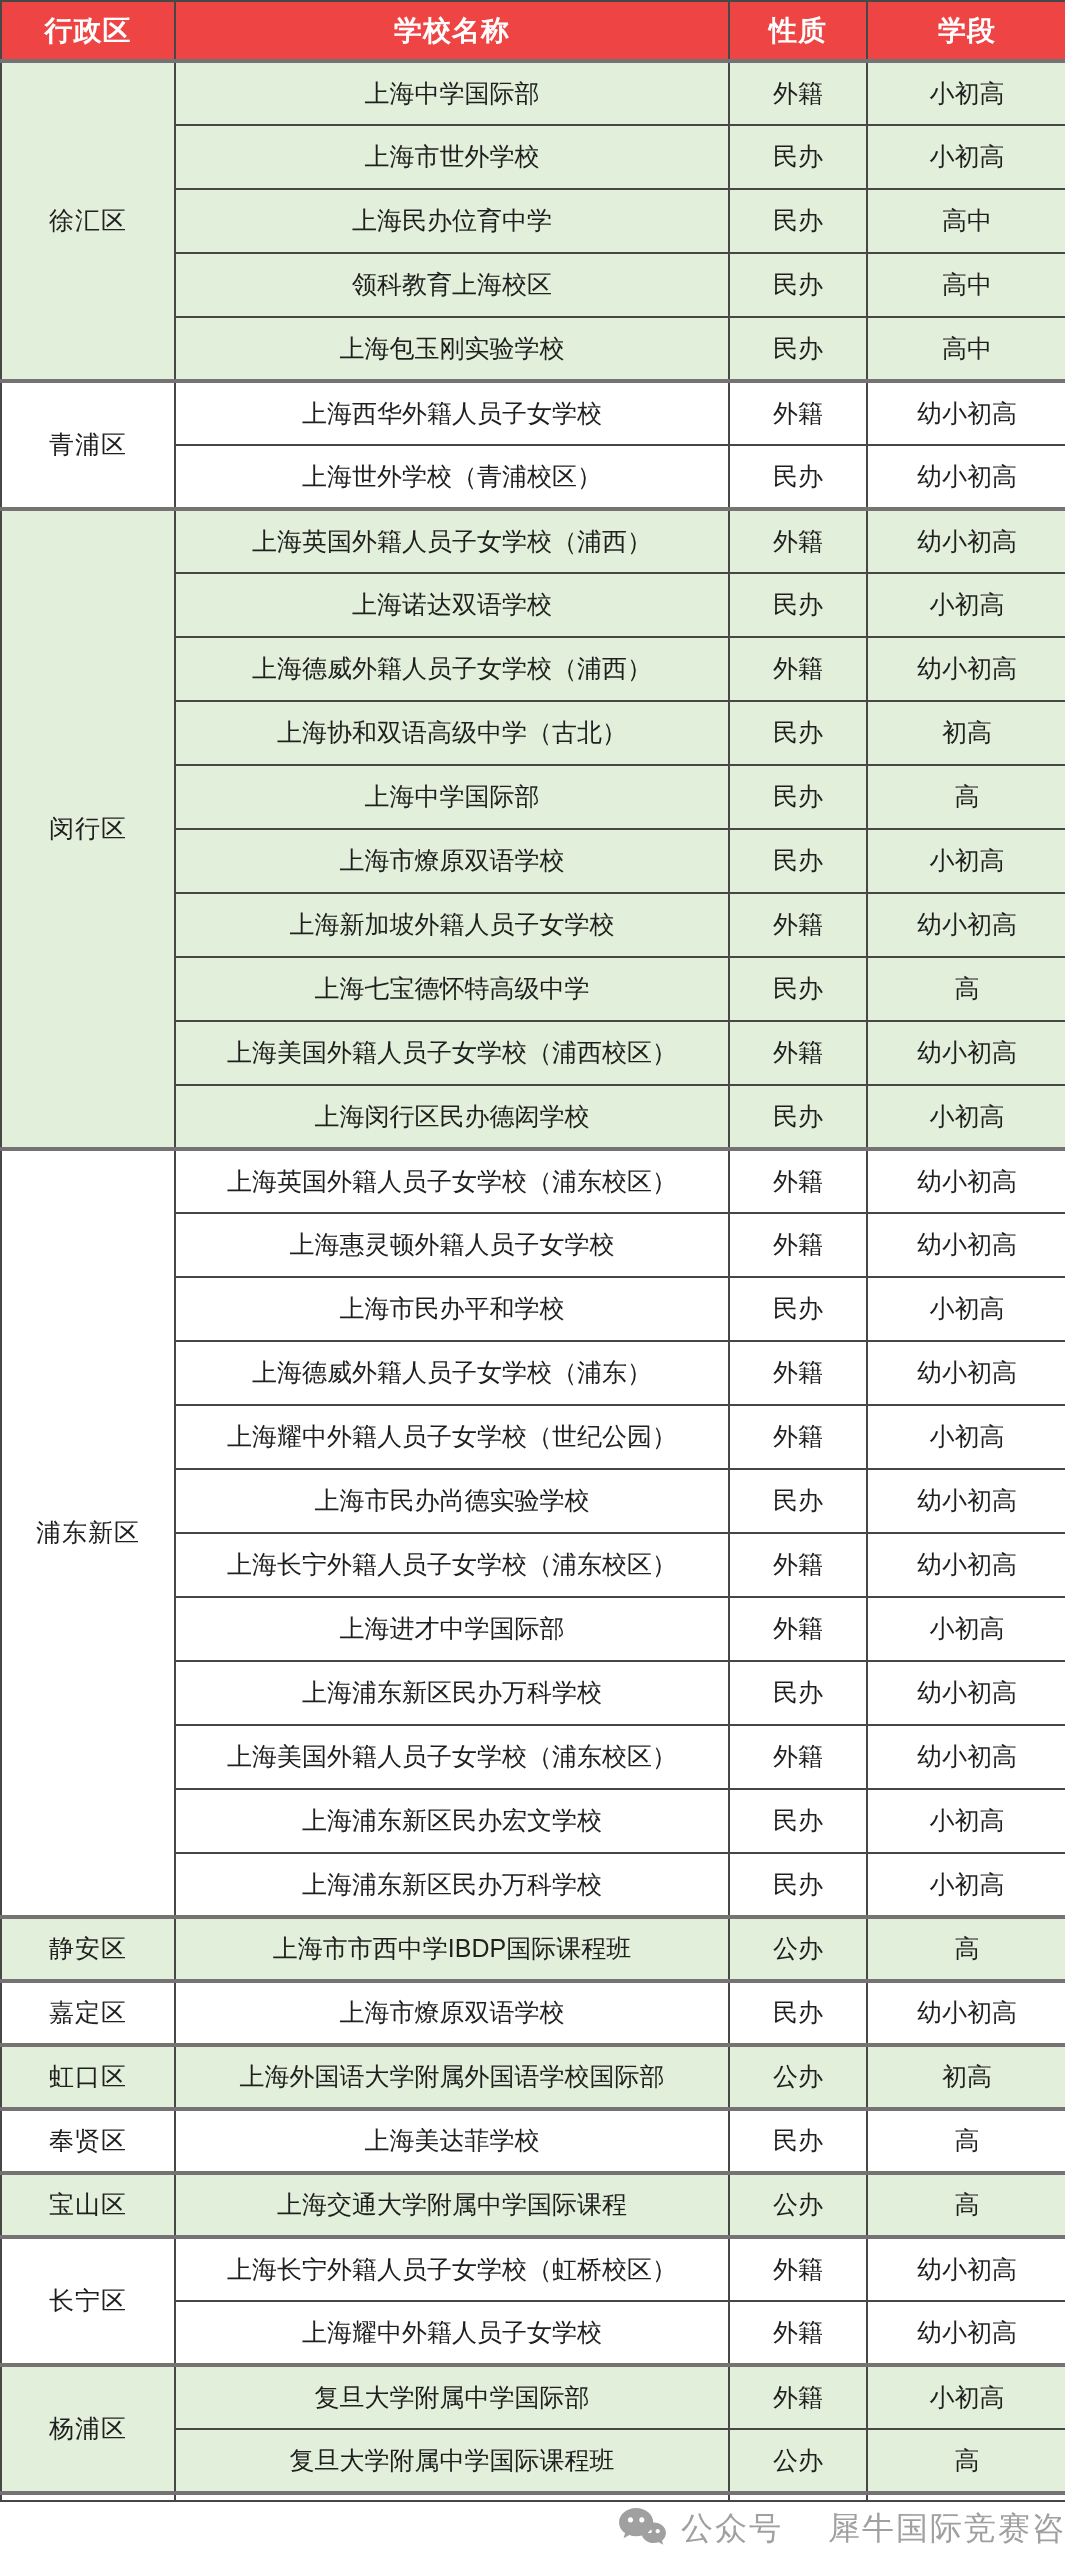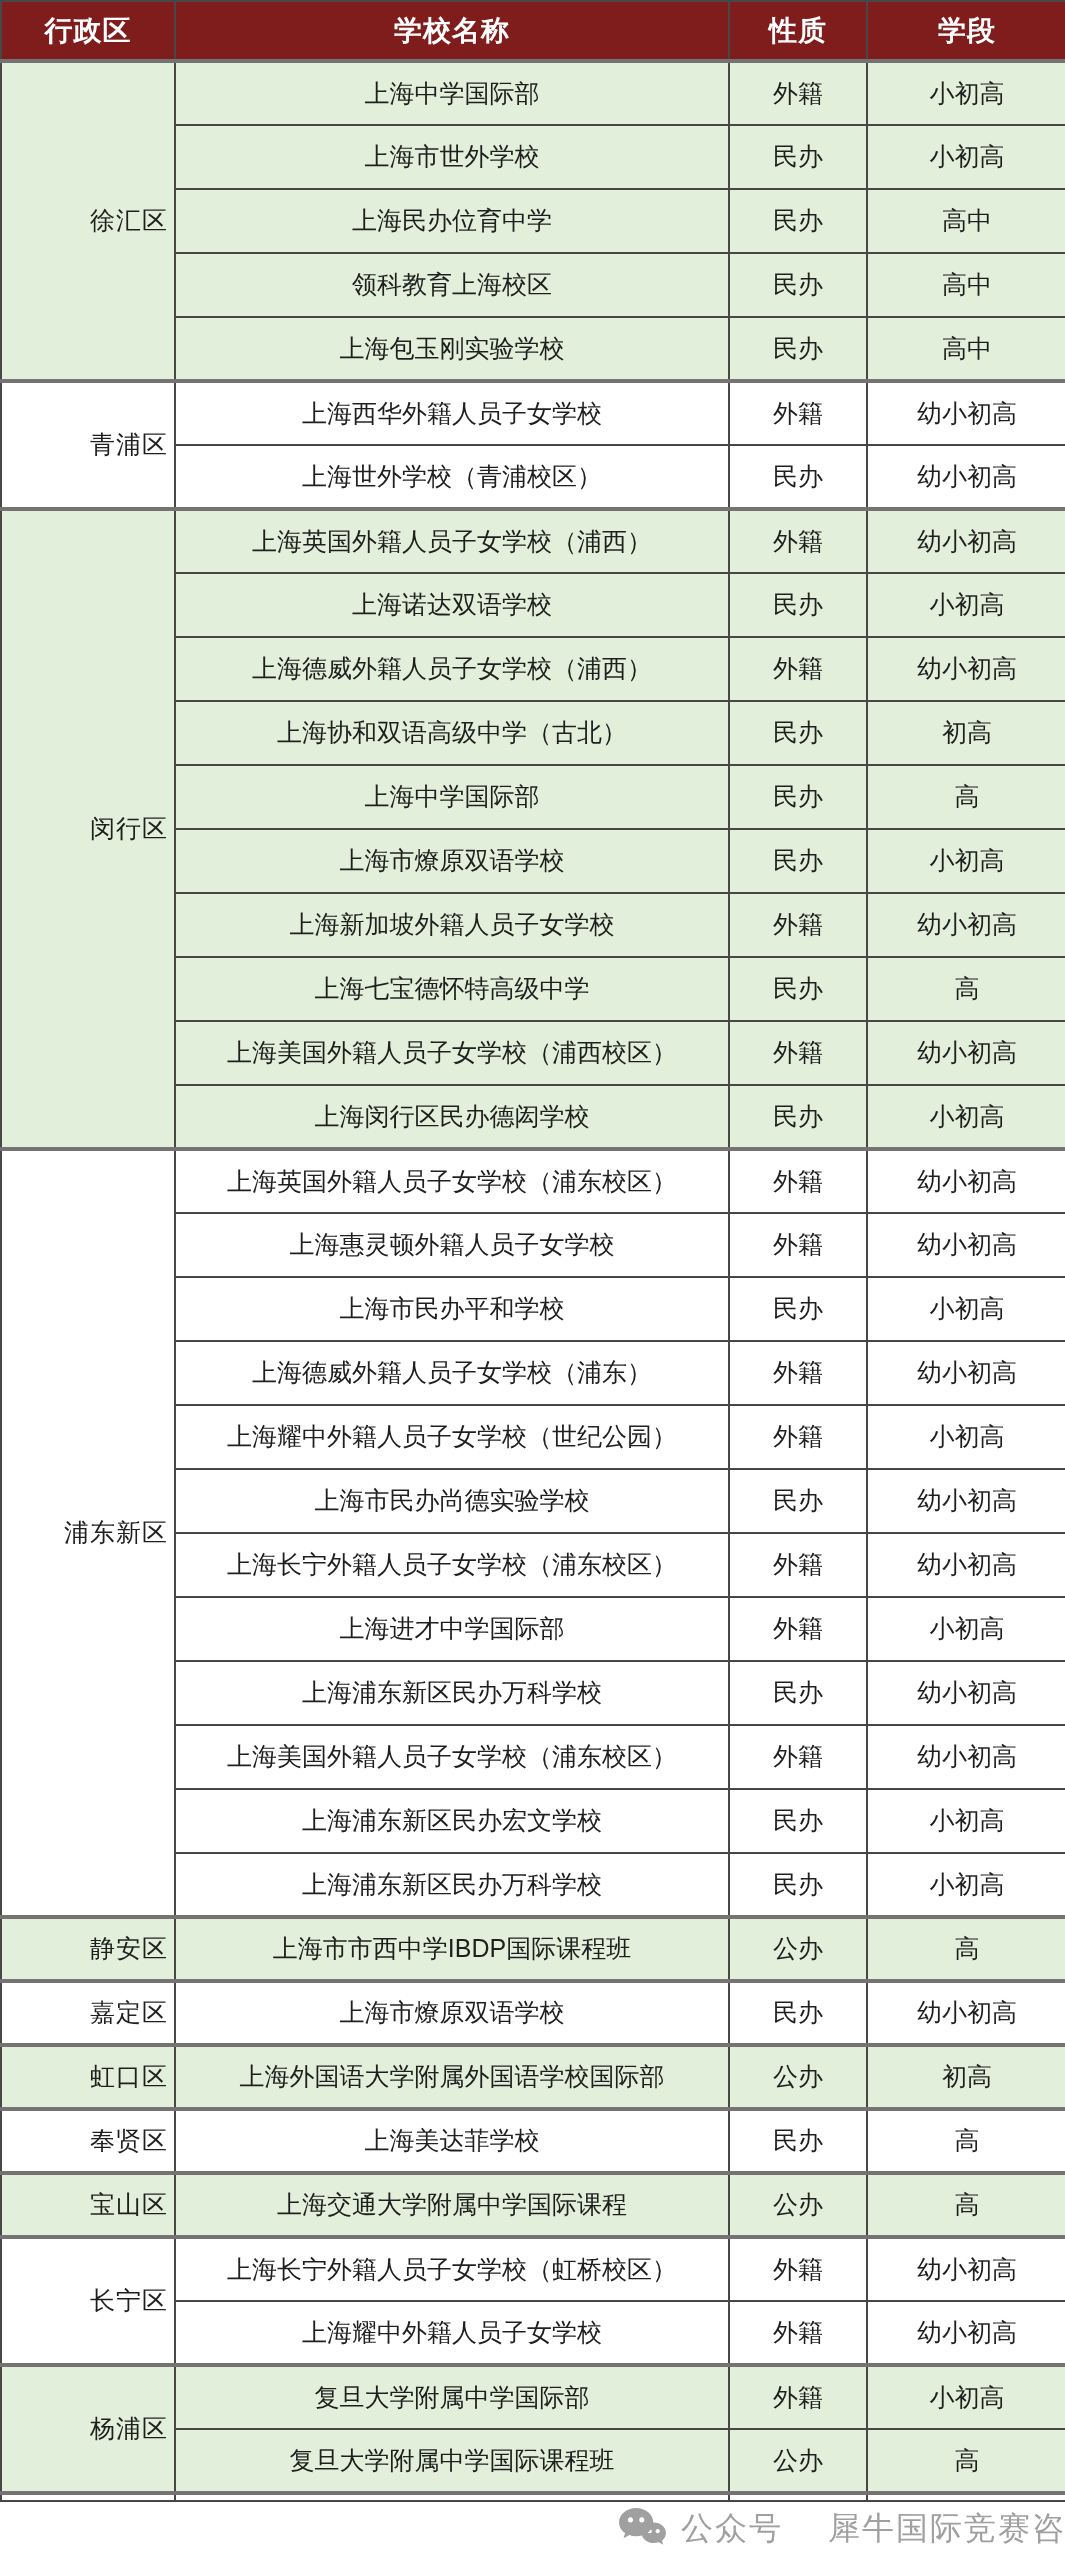--- a/index.html
+++ b/index.html
@@ -24,37 +24,37 @@
 
   th, td {
     border: 2px solid #474747;
     text-align: center;
     vertical-align: middle;
     overflow: hidden;
     padding: 0 6px;
     box-sizing: border-box;
   }
   thead th {
-    background: #7f1d1d;
+    background: #ef4444;
     color: #ffffff;
     font-size: 28px;
     font-weight: bold;
     height: 60px;
     letter-spacing: 1px;
   }
   tbody td {
     font-size: 25px;
     color: #1f1f1f;
     height: 64px;
     line-height: 1.25;
   }
   tr.green td { background: #e2efda; }
   tr.white td { background: #ffffff; }
   tr.group-start td { border-top: 4px solid #737373; }
-  td.district { letter-spacing: 1px; text-align: right; }
+  td.district { letter-spacing: 1px; }
   tr.sliver td { height: 8px; }
 
   .watermark {
     position: absolute;
     left: 618px;
     top: 2507px;
     display: flex;
     align-items: center;
     mix-blend-mode: multiply;
     z-index: 5;

